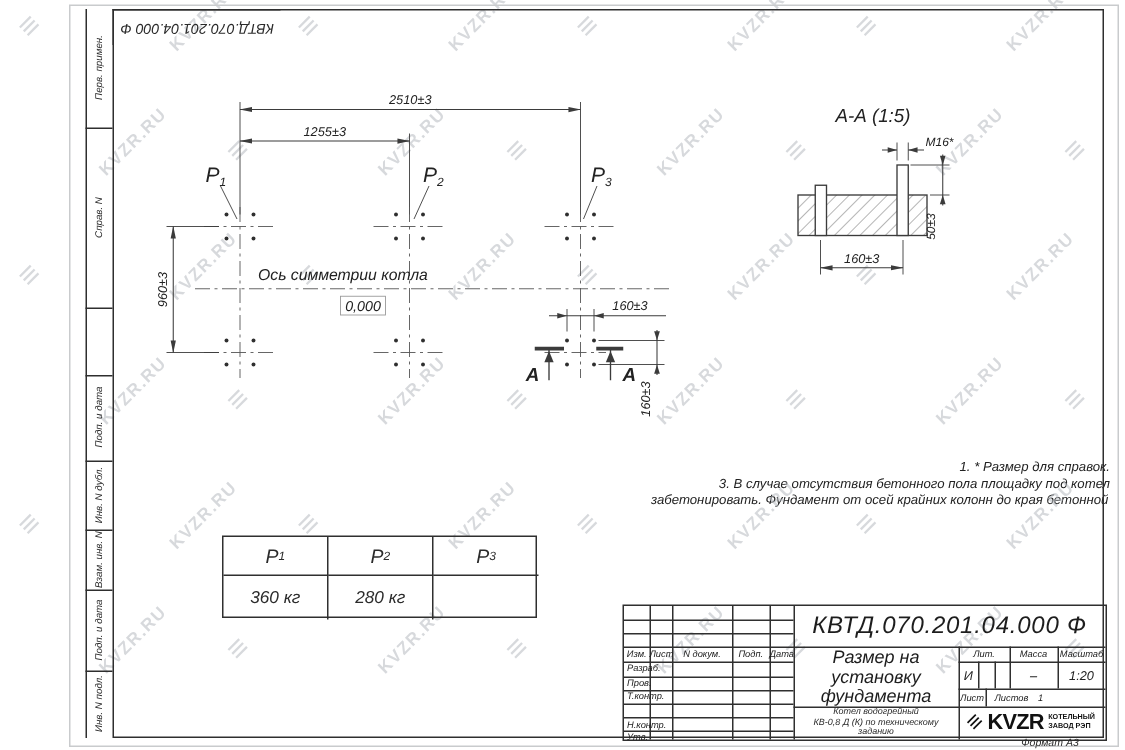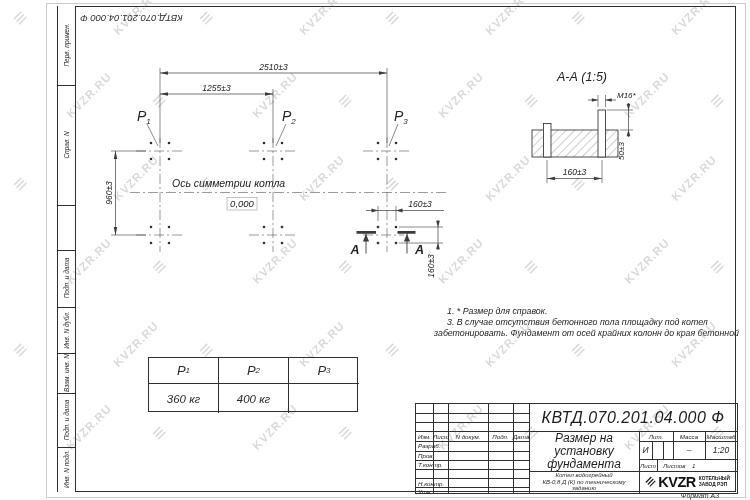--- a/index.html
+++ b/index.html
@@ -11,21 +11,21 @@
   .wm{position:absolute;transform:rotate(-45deg);font-weight:bold;letter-spacing:1px;
       font-size:11.5px;opacity:.55;white-space:nowrap;}
   .wmg{position:absolute;transform:rotate(-45deg);font-weight:bold;font-size:21px;opacity:.55;}
   svg.geom{position:absolute;left:0;top:0;z-index:2;}
   .txt-layer{position:absolute;left:0;top:0;width:750px;height:500px;z-index:3;}
   .vf{position:absolute;width:120px;height:18px;display:flex;align-items:center;justify-content:center;
       transform:rotate(-90deg);font:italic 6.5px "Liberation Sans",sans-serif;color:#2b2b2b;white-space:nowrap;}
   .notes{position:absolute;left:434px;top:306px;width:306px;font:italic 8.8px "Liberation Sans",sans-serif;
          color:#222;}
   .notes div{height:10.75px;line-height:10.75px;white-space:nowrap;}
-  .notes .ind{text-indent:13px;}
+  .notes .ind{text-indent:13px;text-align:right;}
   .ltable{position:absolute;left:148px;top:357px;width:210px;height:55px;border:1.3px solid #2f2f2f;
           display:grid;grid-template-columns:70px 70px 70px;grid-template-rows:26px 29px;box-sizing:border-box;}
   .ltable .c{border-right:1.2px solid #2f2f2f;border-bottom:1.2px solid #2f2f2f;display:flex;
              align-items:center;justify-content:center;font-style:italic;}
   .ltable .c:nth-child(3n){border-right:none;}
   .ltable .c:nth-child(n+4){border-bottom:none;}
   .hd{font-size:13px;} .vl{font-size:11.5px;white-space:nowrap;}
   .tb{position:absolute;left:415px;top:403px;width:321px;height:89px;border:1.5px solid #2f2f2f;
       box-sizing:content-box;z-index:3;}
   .tb .l{position:absolute;background:#2f2f2f;}
@@ -253,21 +253,21 @@
       </div>
     <div class="c hd">
         <span>P</span>
         <sub style="font-size:8px;">2</sub>
       </div>
     <div class="c hd">
         <span>P</span>
         <sub style="font-size:8px;">3</sub>
       </div>
     <div class="c vl">360 кг</div>
-    <div class="c vl">400 кг</div>
+    <div class="c vl">280 кг</div>
   </div>
 
   <div class="tb">
 
     <div class="l" style="left:113px;top:0;width:1.2px;height:89px;"></div>
     <div class="l" style="left:0;top:27px;width:321px;height:1.2px;"></div>
     <div class="l" style="left:113px;top:67px;width:208px;height:1px;"></div>
     <div class="l" style="left:223px;top:27px;width:1px;height:62px;"></div>
 
     <div class="l" style="left:17px;top:0;width:1px;height:89px;"></div>

